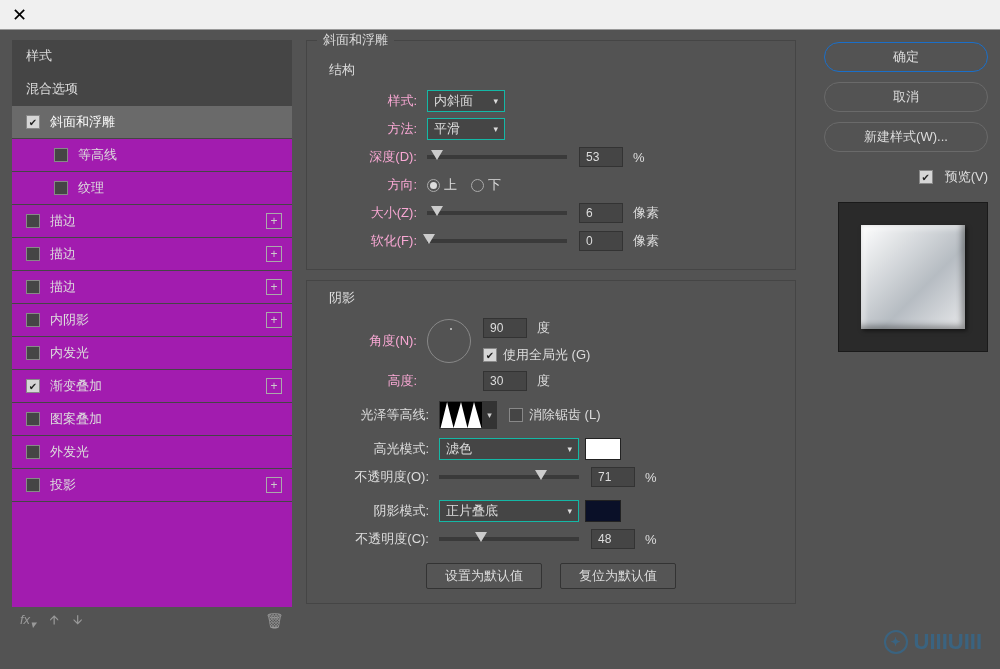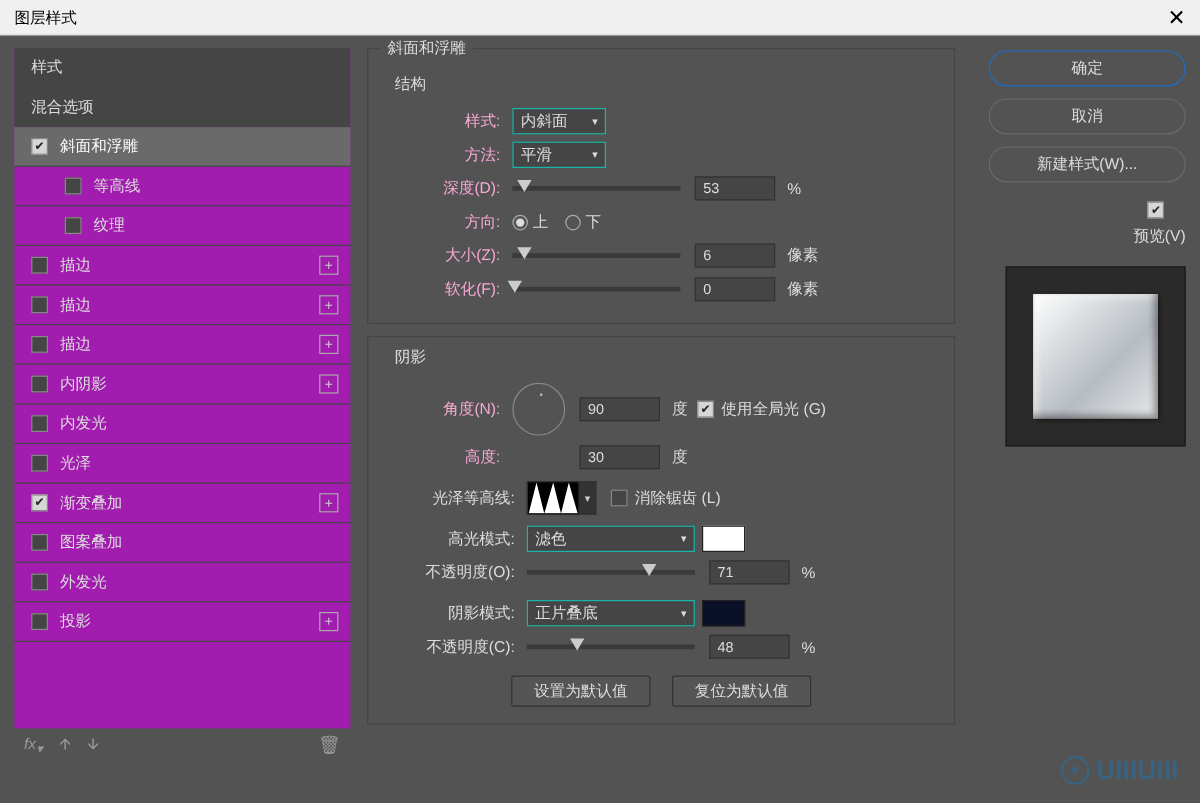--- a/index.html
+++ b/index.html
@@ -39,21 +39,21 @@
 .lbl { width: 106px; text-align: right; padding-right: 10px; color: #f9a8d4; }
 .lbl-wide { width: 118px; text-align: right; padding-right: 10px; color: #ddd; }
 
 .select { background: #454545; border: 1px solid #14b8a6; color: #ddd; height: 22px; padding: 0 6px; display: flex; align-items: center; min-width: 78px; position: relative; cursor: pointer; }
 .select .caret { margin-left: auto; font-size: 9px; }
 .select.wide { min-width: 140px; }
 
 .slider-track { height: 4px; background: #3a3a3a; width: 140px; position: relative; margin-right: 12px; }
 .slider-thumb { position: absolute; top: -5px; width: 0; height: 0; border-left: 6px solid transparent; border-right: 6px solid transparent; border-top: 10px solid #ccc; cursor: pointer; }
 
-.numbox { width: 67px; height: 20px; background: #454545; border: 1px solid #333; color: #ddd; text-align: left; padding: 0 6px; display: flex; align-items: center; font-size: 12px; }
+.numbox { width: 44px; height: 20px; background: #454545; border: 1px solid #333; color: #ddd; text-align: left; padding: 0 6px; display: flex; align-items: center; font-size: 12px; }
 .unit { margin-left: 10px; color: #ddd; }
 
 .radio { width: 13px; height: 13px; border-radius: 50%; border: 1px solid #aaa; margin-right: 4px; display: inline-flex; align-items: center; justify-content: center; }
 .radio.checked::after { content: ""; width: 7px; height: 7px; border-radius: 50%; background: #ddd; }
 .radio-label { margin-right: 14px; }
 
 .cb2 { width: 14px; height: 14px; border: 1px solid #888; margin-right: 6px; background: #454545; display: inline-flex; align-items: center; justify-content: center; }
 .cb2.checked { background: #d6d6d6; }
 .cb2.checked::after { content: "✔"; font-size: 10px; color: #222; }
 
@@ -68,32 +68,31 @@
 .color-swatch.white { background: #fff; }
 .color-swatch.dark { background: #0a1028; }
 
 .btn-row { display: flex; gap: 18px; justify-content: center; margin-top: 10px; }
 .btn { background: #555; border: 1px solid #333; color: #ddd; height: 26px; padding: 0 18px; display: flex; align-items: center; border-radius: 2px; cursor: pointer; font-size: 13px; }
 
 
 .right-panel { width: 178px; display: flex; flex-direction: column; align-items: flex-end; gap: 10px; padding-top: 2px; }
 .pill-btn { width: 164px; height: 30px; border-radius: 15px; border: 1px solid #6a6a6a; background: transparent; color: #ddd; font-size: 13px; display: flex; align-items: center; justify-content: center; cursor: pointer; }
 .pill-btn.primary { border: 1.5px solid #1a6fc9; }
-.preview-row { display: flex; align-items: center; gap: 6px; color: #ddd; font-size: 13px; margin-top: 6px; flex-direction: column; }
+.preview-row { display: flex; align-items: center; gap: 6px; color: #ddd; font-size: 13px; margin-top: 6px; }
 .preview-box { width: 150px; height: 150px; background: #2a2a2a; border: 1px solid #1a1a1a; display: flex; align-items: center; justify-content: center; margin-top: 6px; }
 .preview-inner { width: 104px; height: 104px; background: linear-gradient(135deg,#fefefe 0%,#b6bcc2 60%,#e8e9eb 100%); box-shadow: inset -3px -3px 6px rgba(0,0,0,.4), inset 3px 3px 6px rgba(255,255,255,.6), 2px 2px 4px rgba(0,0,0,.5); }
 
 .watermark { position: absolute; right: 18px; bottom: 14px; color: #2a6f9e; opacity: .6; font-weight: bold; font-size: 22px; display: flex; align-items: center; gap: 6px; }
 .watermark .bulb { width: 24px; height: 24px; border: 2px solid #2a6f9e; border-radius: 50%; display:flex; align-items:center; justify-content:center; font-size:12px; }
 </style>
 </head>
 <body>
 
 <div class="titlebar">
-  <span class="title">图层样式</span>
   <span class="close">✕</span>
 </div>
 
 <div class="dialog-body">
 
   <div class="left-panel">
     <div class="style-list">
       <div class="style-row header">
           <span>样式</span>
         </div>
@@ -133,24 +132,20 @@
         </div>
       <div class="style-row">
           <span class="cb"></span>
           <span>内阴影</span>
           <span class="spacer"></span>
           <span class="plusbox">+</span>
         </div>
       <div class="style-row">
           <span class="cb"></span>
           <span>内发光</span>
-        </div>
-      <div class="style-row">
-          <span class="cb"></span>
-          <span>光泽</span>
         </div>
       <div class="style-row">
           <span class="cb checked"></span>
           <span>渐变叠加</span>
           <span class="spacer"></span>
           <span class="plusbox">+</span>
         </div>
       <div class="style-row">
           <span class="cb"></span>
           <span>图案叠加</span>
@@ -233,21 +228,21 @@
         </div>
       </div>
     </div>
 
     <div class="group" style="position:relative; padding-top:14px;">
       <div class="subtitle" style="margin-top:-6px;">阴影</div>
 
       <div class="row" style="height:52px;">
         <span class="lbl">角度(N):</span>
         <div class="angle-dial"></div>
-        <div style="display:flex; flex-direction:row; gap:8px; margin-left:12px;">
+        <div style="display:flex; flex-direction:column; gap:8px; margin-left:12px;">
           <div style="display:flex; align-items:center;">
             <div class="numbox">
                 <span>90</span>
               </div>
             <span class="unit">度</span>
           </div>
           <div style="display:flex; align-items:center;">
             <span class="cb2 checked"></span>
             <span>使用全局光 (G)</span>
           </div>

